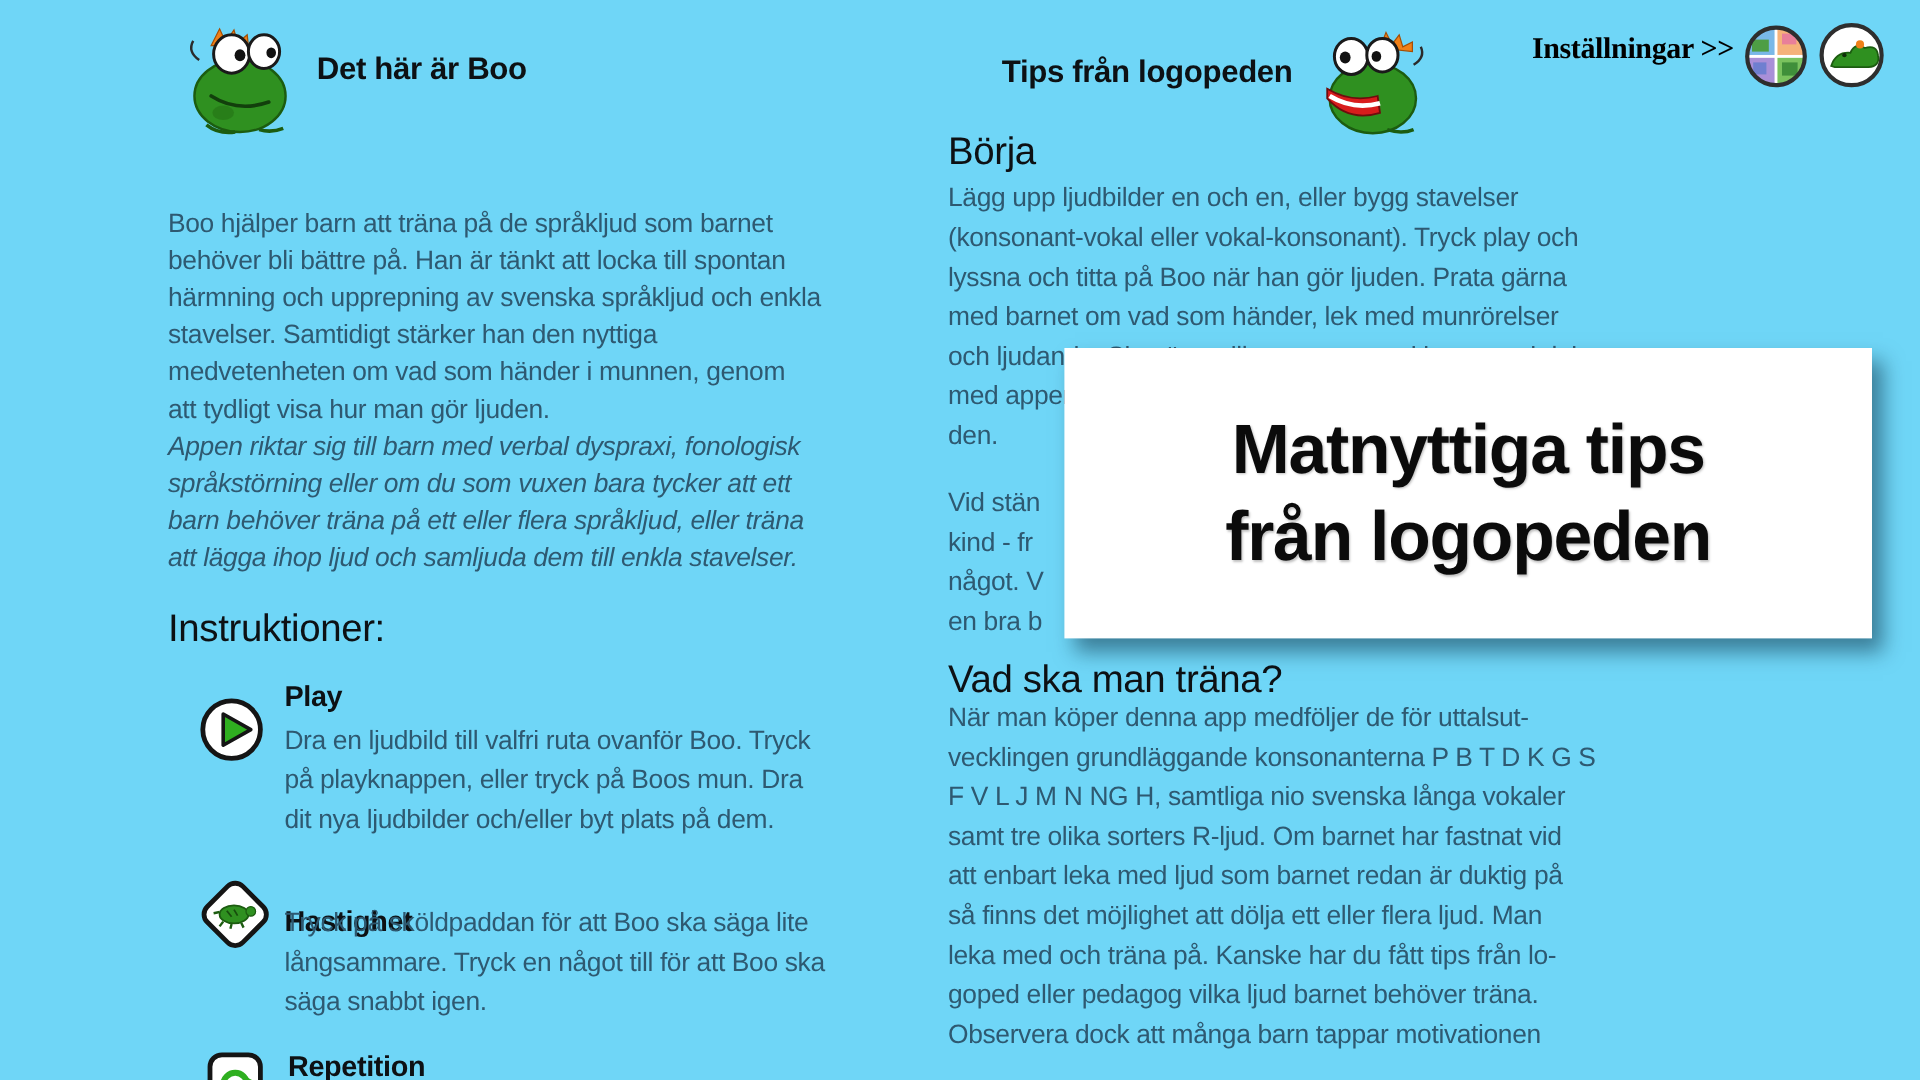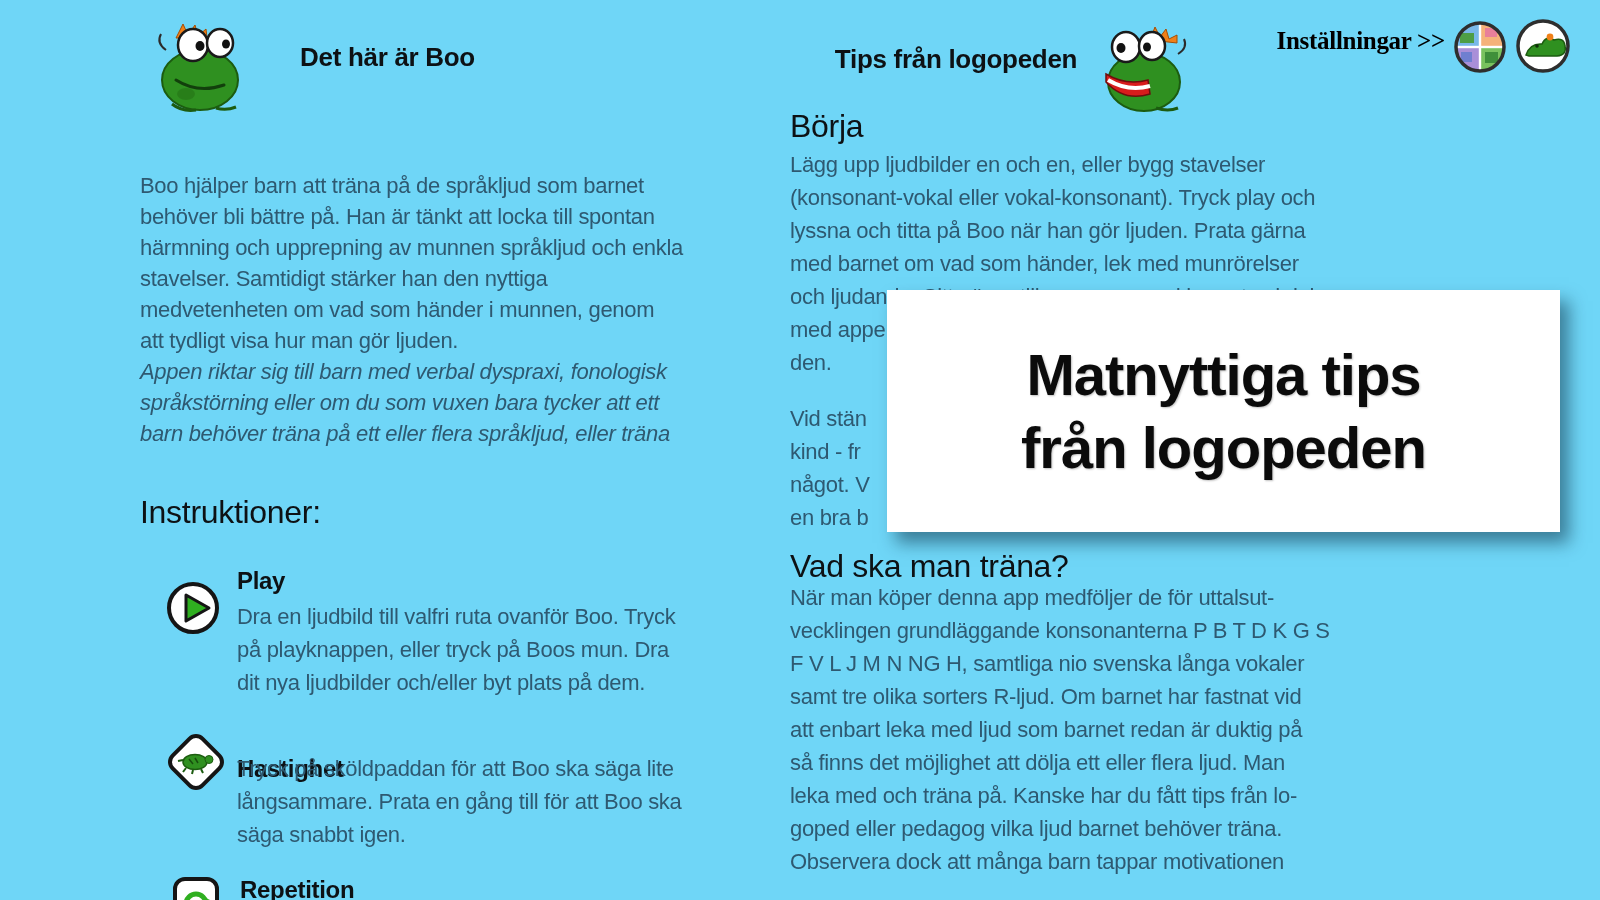--- a/index.html
+++ b/index.html
@@ -75,38 +75,39 @@
     <path d="M70,90 q10,3 20,-1" fill="none" stroke="#1c5c10" stroke-width="3"></path>
     <ellipse cx="47" cy="27" rx="15" ry="16" fill="#ffffff" stroke="#1a1a1a" stroke-width="2.5"></ellipse>
     <ellipse cx="74" cy="25" rx="13" ry="14" fill="#ffffff" stroke="#1a1a1a" stroke-width="2.5"></ellipse>
     <ellipse cx="54" cy="28" rx="4.5" ry="5" fill="#111111"></ellipse>
     <ellipse cx="80" cy="26" rx="4" ry="4.5" fill="#111111"></ellipse>
     <path d="M30,62 q22,14 48,5" fill="none" stroke="#123f0c" stroke-width="3" stroke-linecap="round"></path>
     <ellipse cx="40" cy="76" rx="9" ry="6" fill="#257316" opacity="0.6"></ellipse>
   </svg>
 </div>
 
-<div class="abs h1" style="left:264px;top:42px;margin-left:36px;">Det här är Boo</div>
+<div class="abs h1" style="left:264px;top:42px;">Det här är Boo</div>
 
 <div class="abs para" style="left:140px;top:130px;width:600px;margin-top:40px;">
     <div class="tline">Boo hjälper barn att träna på de språkljud som barnet</div>
     <div class="tline">behöver bli bättre på. Han är tänkt att locka till spontan</div>
-    <div class="tline">härmning och upprepning av munnen språkljud och enkla</div>
+    <div class="tline">härmning och upprepning av svenska språkljud och enkla</div>
     <div class="tline">stavelser. Samtidigt stärker han den nyttiga</div>
     <div class="tline">medvetenheten om vad som händer i munnen, genom</div>
     <div class="tline">att tydligt visa hur man gör ljuden.</div>
   </div>
 
 <div class="abs para" style="left:140px;top:356px;width:600px;font-style:italic;">
     <div class="tline">Appen riktar sig till barn med verbal dyspraxi, fonologisk</div>
     <div class="tline">språkstörning eller om du som vuxen bara tycker att ett</div>
     <div class="tline">barn behöver träna på ett eller flera språkljud, eller träna</div>
+    <div class="tline">att lägga ihop ljud och samljuda dem till enkla stavelser.</div>
   </div>
 
-<div class="abs h2" style="left:140px;top:494px;">Instruktioner:</div>
+<div class="abs h2" style="left:140px;top:505px;">Instruktioner:</div>
 
 <div class="abs" style="left:165px;top:580px;width:56px;height:56px;">
   <svg width="56" height="56" viewBox="0 0 56 56">
     <circle cx="28" cy="28" r="24" fill="#ffffff" stroke="#151515" stroke-width="4"></circle>
     <path d="M21,15 L44,28 L21,41 Z" fill="#2faf20" stroke="#151515" stroke-width="3" stroke-linejoin="round"></path>
   </svg>
 </div>
 <div class="abs rowlabel" style="left:237px;top:567px;">Play</div>
 <div class="abs para para33" style="left:237px;top:600px;width:520px;">
     <div class="tline">Dra en ljudbild till valfri ruta ovanför Boo. Tryck</div>
@@ -119,21 +120,21 @@
     <rect x="17" y="17" width="42" height="42" rx="9" transform="rotate(45 38 38)" fill="#ffffff" stroke="#151515" stroke-width="4"></rect>
     <ellipse cx="37" cy="38" rx="12" ry="7.5" fill="#2f9020" stroke="#1c5c10" stroke-width="1.5"></ellipse>
     <circle cx="51" cy="35.5" r="4" fill="#2f9020" stroke="#1c5c10" stroke-width="1"></circle>
     <path d="M28,44 l-3,4 M35,46 l-1,4 M43,45 l2,4 M25,36 l-5,1" stroke="#1c5c10" stroke-width="2"></path>
     <path d="M31,35 l4,5 M37,34 l3,5" stroke="#174d0d" stroke-width="1.5"></path>
   </svg>
 </div>
 <div class="abs rowlabel" style="left:237px;top:715px;margin-top:40px;">Hastighet</div>
 <div class="abs para para33" style="left:237px;top:752px;width:520px;">
     <div class="tline">Tryck på sköldpaddan för att Boo ska säga lite</div>
-    <div class="tline">långsammare. Prata en gång till för att Boo ska</div>
+    <div class="tline">långsammare. Tryck en något till för att Boo ska</div>
     <div class="tline">säga snabbt igen.</div>
   </div>
 
 <div class="abs" style="left:172px;top:876px;width:48px;height:48px;">
   <svg width="48" height="48" viewBox="0 0 48 48">
     <rect x="3" y="3" width="42" height="42" rx="10" fill="#ffffff" stroke="#151515" stroke-width="4"></rect>
     <path d="M14,28 a10,10 0 1 1 20,0" fill="none" stroke="#2faf20" stroke-width="5"></path>
     <path d="M34,22 l6,3 l-7,4 z" fill="#2faf20"></path>
   </svg>
 </div>

